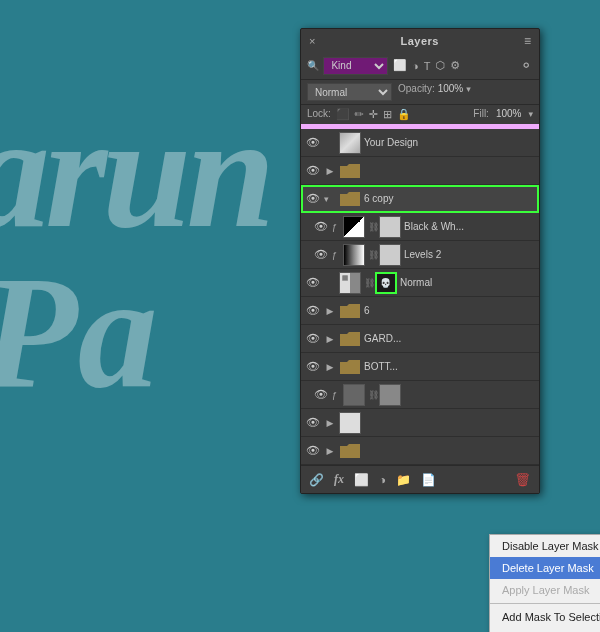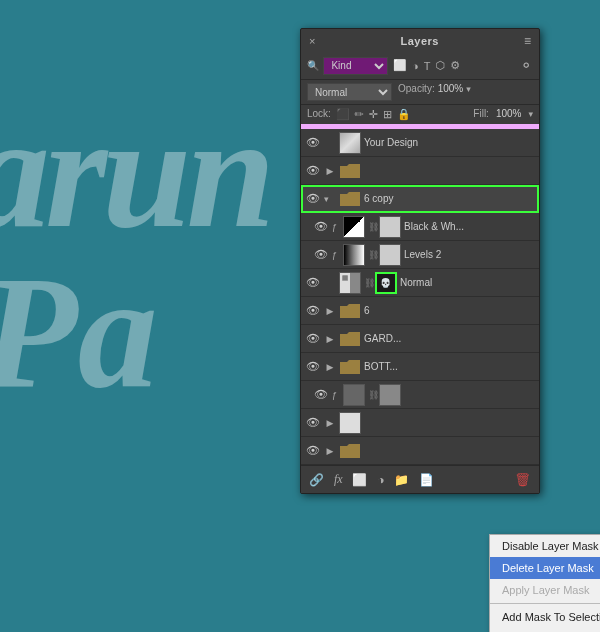--- a/index.html
+++ b/index.html
@@ -550,21 +550,21 @@
         <svg viewBox="0 0 22 16" fill="#9b8040">
             <path d="M1,3 L8,3 L10,1 L21,1 L21,15 L1,15 Z"></path>
           </svg>
       </div>
     </div>
 
   </div>
 
   <div class="panel-toolbar">
     <span class="toolbar-btn">🔗</span>
-    <span class="toolbar-btn" style="font-style:italic;font-weight:normal;font-family:serif;">fx</span>
+    <span class="toolbar-btn" style="font-style:italic;font-weight:bold;font-family:serif;">fx</span>
     <span class="toolbar-btn">⬜</span>
     <span class="toolbar-btn">◑</span>
     <span class="toolbar-btn">📁</span>
     <span class="toolbar-btn">📄</span>
     <span class="toolbar-btn toolbar-btn-right">🗑</span>
   </div>
 
 </div>
 
 </body></html>

